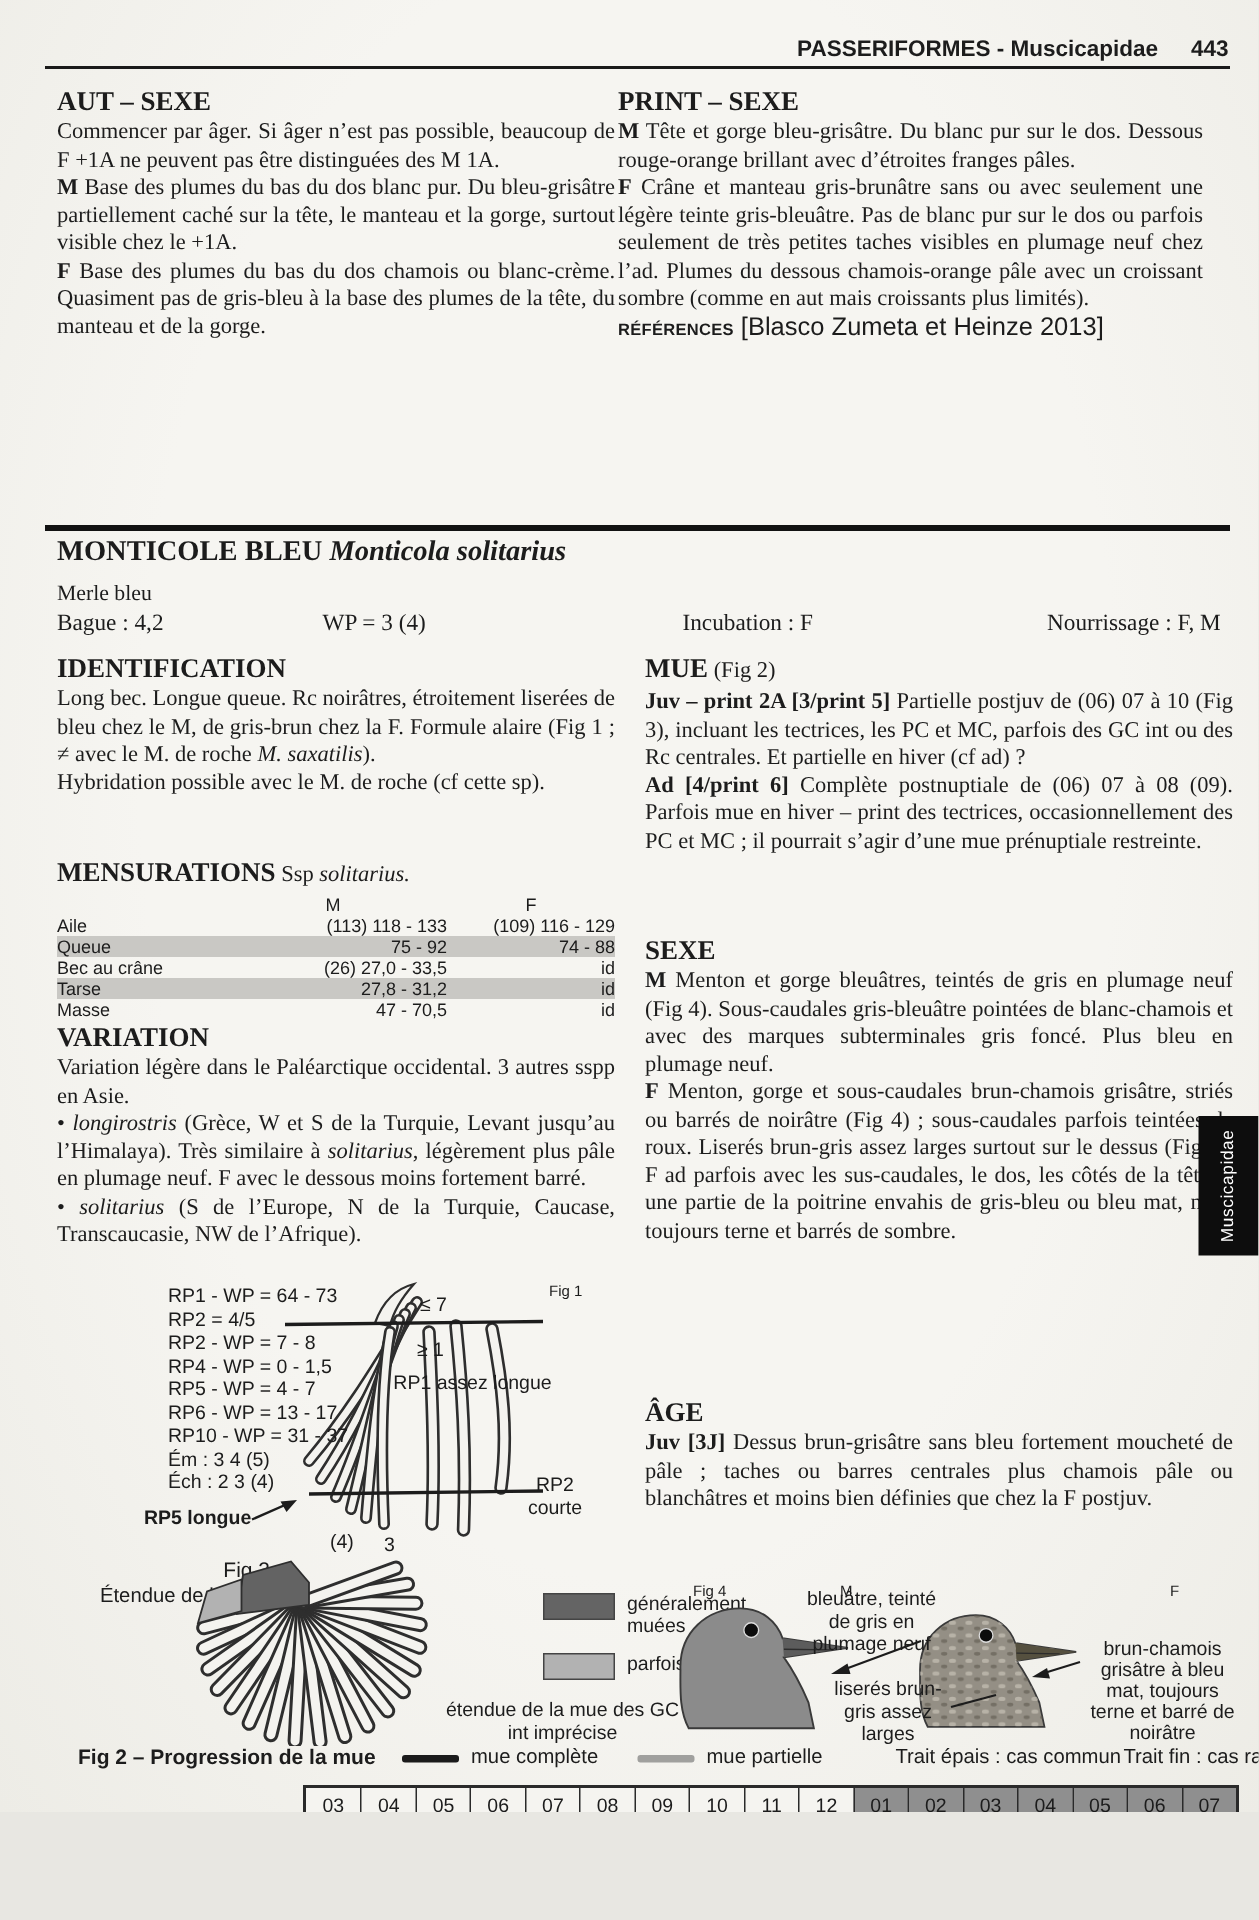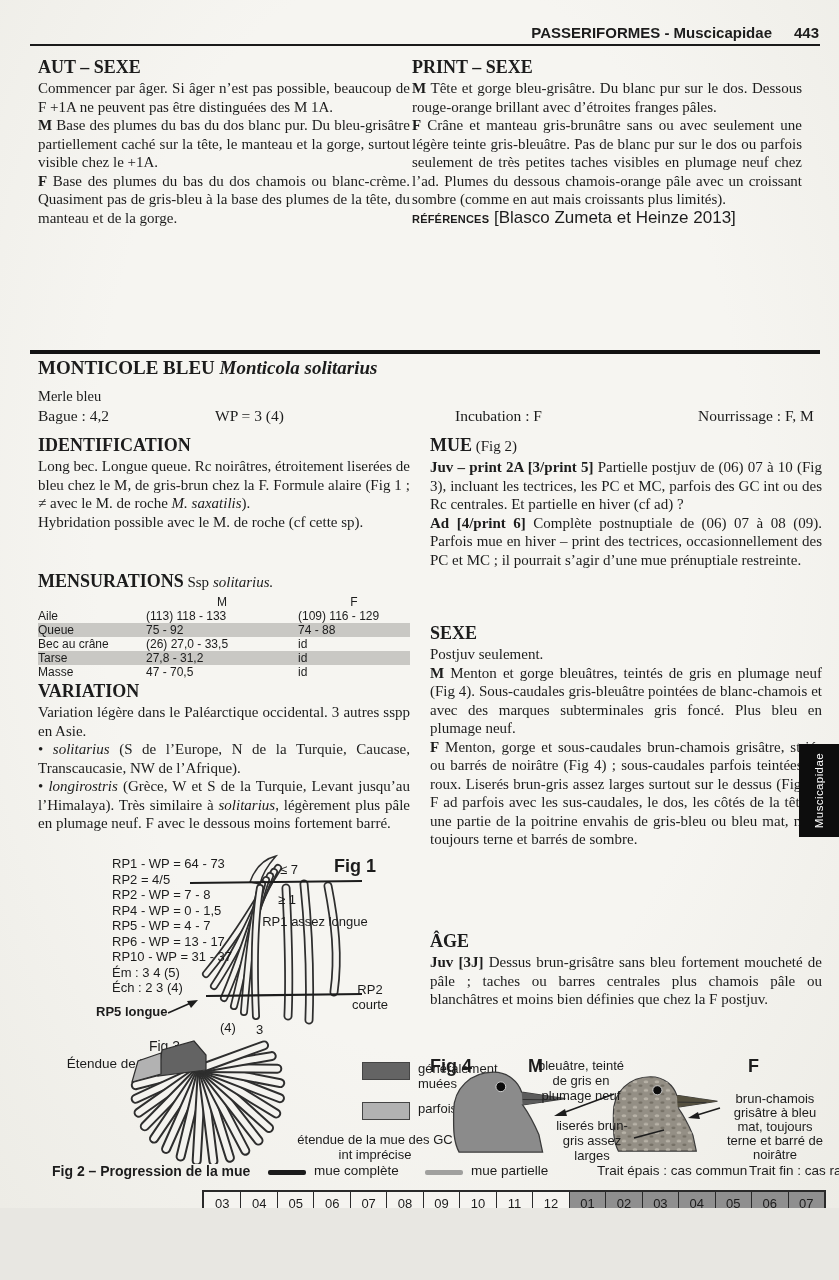--- a/index.html
+++ b/index.html
@@ -24,24 +24,24 @@
   .sp-title i{font-style:italic;}
   .sp-common{position:absolute;left:38px;top:388px;font-size:14.5px;}
   .sp-info{position:absolute;top:407px;font-size:15.5px;white-space:nowrap;}
   
   .mtable{font-family:"Liberation Sans",sans-serif;font-size:12px;margin-top:3px;}
   .mhead{display:grid;grid-template-columns:108px 152px 112px;height:14px;line-height:14px;}
   .mhead span{text-align:center;}
   .mrow{display:grid;grid-template-columns:108px 152px 112px;height:14px;line-height:14px;}
   .mrow:first-of-type{border-top:1px dotted #666;}
   .mrow.gray{background:#c9c8c4;}
-  .mrow .c2,.mrow .c3{text-align:left;}
+  .mrow .c2,.mrow .c3{text-align:right;}
   
   .fig{position:absolute;font-family:"Liberation Sans",sans-serif;}
-  .fig .flabel{font-weight:bold;font-size:18px;}
+  .fig .flabel{font-weight:normal;font-size:10px;margin-left:32px;}
   .ann{position:absolute;font-size:13px;line-height:15px;}
   .formulas{position:absolute;left:74px;top:4px;font-size:13px;line-height:15.5px;white-space:nowrap;}
   .sw{display:inline-block;width:46px;height:16px;border:1px solid #444;vertical-align:middle;}
   .sw.dark{background:#646464;}
   .sw.light{background:#b2b2b2;}
   .legrow{display:flex;align-items:flex-start;margin-bottom:11px;}
   .legrow span.txt{margin-left:8px;font-size:13px;line-height:14.5px;}
   
   .f2{position:absolute;left:52px;top:1161px;width:775px;height:24px;font-family:"Liberation Sans",sans-serif;font-size:13.5px;}
   .f2 .item{position:absolute;top:2px;white-space:nowrap;}
@@ -143,33 +143,32 @@
           <span class="c1">Masse</span>
           <span class="c2">47 - 70,5</span>
           <span class="c3">id</span>
         </div>
     </div>
   </div>
 
   <div class="tcol" style="left:38px;top:680px;width:372px;">
     <h3>VARIATION</h3>
     <p>Variation légère dans le Paléarctique occidental. 3 autres sspp en Asie.</p>
+    <p><span>•</span> <i>longirostris</i><span> (Grèce, W et S de la Turquie, Levant jusqu’au l’Himalaya). Très similaire à </span><i>solitarius</i><span>, légèrement plus pâle en plumage neuf. F avec le dessous moins fortement barré.</span></p>
     <p><span>•</span> <i>solitarius</i><span> (S de l’Europe, N de la Turquie, Caucase, Transcaucasie, NW de l’Afrique).</span></p>
-    <p><span>•</span> <i>longirostris</i><span> (Grèce, W et S de la Turquie, Levant jusqu’au l’Himalaya). Très similaire à </span><i>solitarius</i><span>, légèrement plus pâle en plumage neuf. F avec le dessous moins fortement barré.</span></p>
   </div>
 
   <div class="tcol" style="left:430px;top:434px;width:392px;">
     <h3><span>MUE</span><span style="font-weight:normal;font-size:15px;"> (Fig 2)</span></h3>
     <p><b class="lead">Juv – print 2A [3/print 5]</b> <span>Partielle postjuv de (06) 07 à 10 (Fig 3), incluant les tectrices, les PC et MC, parfois des GC int ou des Rc centrales. Et partielle en hiver (cf ad) ?</span></p>
     <p><b class="lead">Ad [4/print 6]</b> <span>Complète postnuptiale de (06) 07 à 08 (09). Parfois mue en hiver – print des tectrices, occasionnellement des PC et MC ; il pourrait s’agir d’une mue prénuptiale restreinte.</span></p>
   </div>
 
   <div class="tcol" style="left:430px;top:622px;width:392px;">
     <h3>SEXE</h3>
-    <p>Postjuv seulement.</p>
     <p><b class="lead">M</b> <span>Menton et gorge bleuâtres, teintés de gris en plumage neuf (Fig 4). Sous-caudales gris-bleuâtre pointées de blanc-chamois et avec des marques subterminales gris foncé. Plus bleu en plumage neuf.</span></p>
     <p><b class="lead">F</b> <span>Menton, gorge et sous-caudales brun-chamois grisâtre, striés ou barrés de noirâtre (Fig 4) ; sous-caudales parfois teintées de roux. Liserés brun-gris assez larges surtout sur le dessus (Fig 4). F ad parfois avec les sus-caudales, le dos, les côtés de la tête et une partie de la poitrine envahis de gris-bleu ou bleu mat, mais toujours terne et barrés de sombre.</span></p>
   </div>
 
   <div class="tcol" style="left:430px;top:930px;width:392px;">
     <h3>ÂGE</h3>
     <p><b class="lead">Juv [3J]</b> <span>Dessus brun-grisâtre sans bleu fortement moucheté de pâle ; taches ou barres centrales plus chamois pâle ou blanchâtres et moins bien définies que chez la F postjuv.</span></p>
   </div>
 
   <div class="fig" style="left:38px;top:852px;width:382px;height:200px;">

